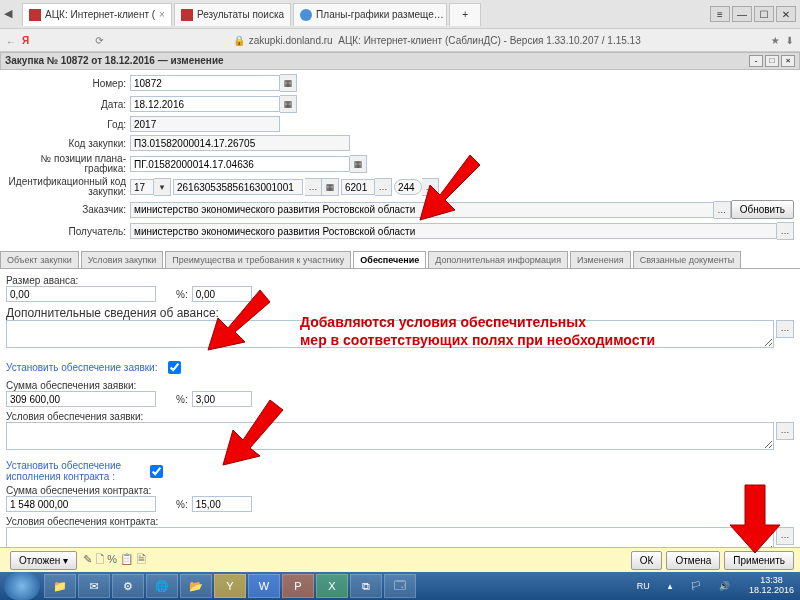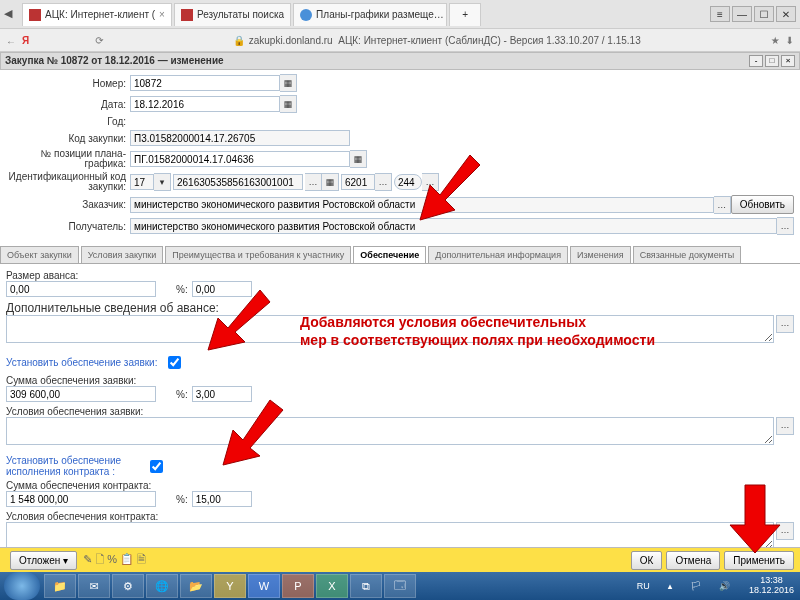--- a/index.html
+++ b/index.html
@@ -25,21 +25,21 @@
 .inp{border:1px solid #b5c5d6;background:#fff;height:16px;font-size:10px;padding:0 3px;box-sizing:border-box}
 .inp.ro{background:#f6f6f6}
 .cal-ico{width:16px;height:16px;border:1px solid #b5c5d6;border-left:none;background:#f0f0f0;display:inline-flex;align-items:center;justify-content:center;font-size:9px}
 .tabs{display:flex;border-bottom:1px solid #aaa;margin-top:4px}
 .tabh{border:1px solid #aaa;border-bottom:none;background:#e8e8e8;font-size:9px;padding:3px 6px;margin-right:2px;color:#666}
 .tabh.active{background:#fff;color:#000;font-weight:bold}
 .section{padding:6px}
 .ta{border:1px solid #b5c5d6;width:100%;height:28px;box-sizing:border-box;background:#fff}
 .chk{width:13px;height:13px}
 .btm-btn{background:linear-gradient(#fff,#e0e0e0);border:1px solid #999;font-size:10px;padding:3px 8px;border-radius:2px}
-.dlg-bottom{position:absolute;bottom:28px;left:0;right:0;height:24px;background:#fde047;border-top:1px solid #bbb;display:flex;align-items:center;padding:0 6px}
+.dlg-bottom{position:absolute;bottom:28px;left:0;right:0;height:24px;background:#fef9c3;border-top:1px solid #bbb;display:flex;align-items:center;padding:0 6px}
 .dlg-bottom .spacer{flex:1}
 .dlg-bottom .btm-btn{margin-left:4px}
 .taskbar{position:absolute;bottom:0;left:0;right:0;height:28px;background:linear-gradient(#3a6ea5,#1a4e85);display:flex;align-items:center}
 .start{width:36px;height:28px;background:radial-gradient(circle,#7db9e8,#1e5799);border-radius:14px;margin:0 4px}
 .tb-ico{width:30px;height:22px;background:rgba(255,255,255,.15);border:1px solid rgba(255,255,255,.2);margin-right:2px;display:flex;align-items:center;justify-content:center;color:#fff;font-size:11px}
 .tray{margin-left:auto;color:#fff;font-size:9px;display:flex;align-items:center;gap:18px;padding-right:6px}
 .clock{text-align:center;line-height:1.1}
 .annotation{position:absolute;color:#c00;font-weight:bold;font-size:14px;line-height:1.3}
 .arrow{position:absolute}
 .arrow svg{overflow:visible}
@@ -100,20 +100,21 @@
       <input class="inp" style="width: 150px;" value="10872">
       <span class="cal-ico">▦</span>
     </div>
   <div class="row">
       <div class="lbl">Дата:</div>
       <input class="inp" style="width: 150px;" value="18.12.2016">
       <span class="cal-ico">▦</span>
     </div>
   <div class="row">
       <div class="lbl">Год:</div>
+      <input class="inp ro" style="width: 150px;" value="2017">
     </div>
   <div class="row">
       <div class="lbl">Код закупки:</div>
       <input class="inp ro" style="width: 220px;" value="П3.01582000014.17.26705">
     </div>
   <div class="row">
       <div class="lbl" style="line-height:1">№ позиции плана-графика:</div>
       <input class="inp" style="width: 220px;" value="ПГ.01582000014.17.04636">
       <span class="cal-ico">▦</span>
     </div>

